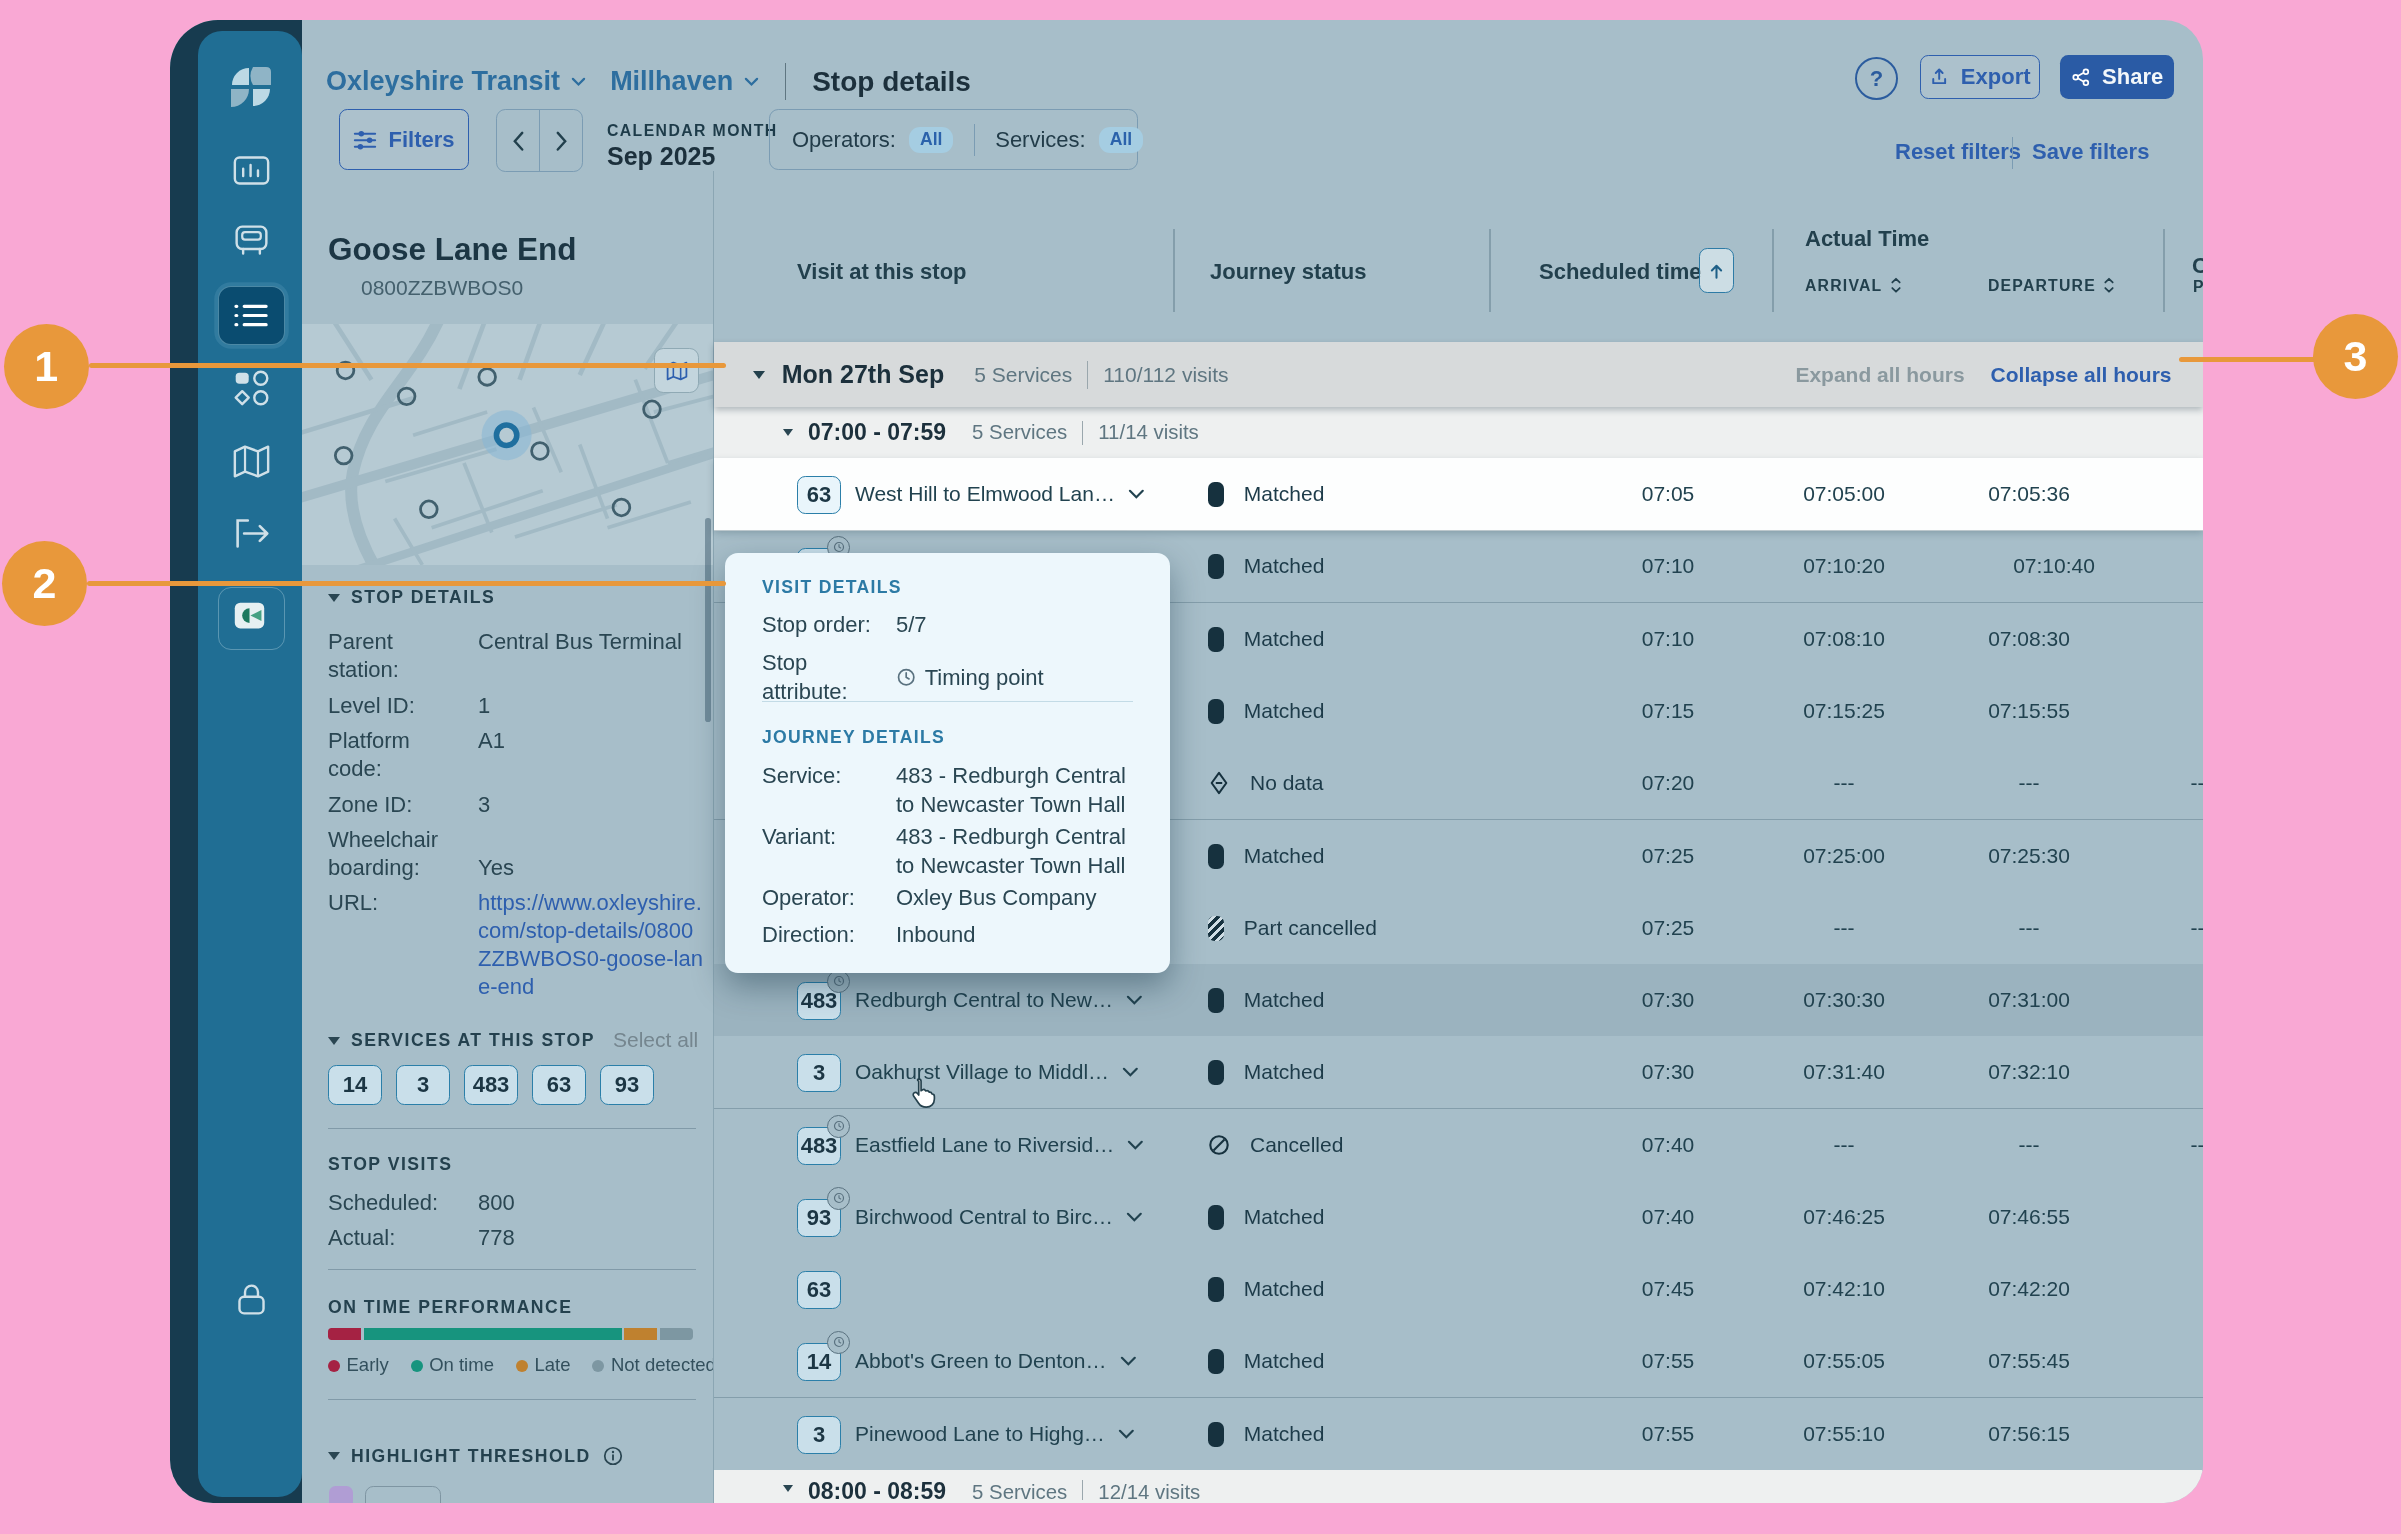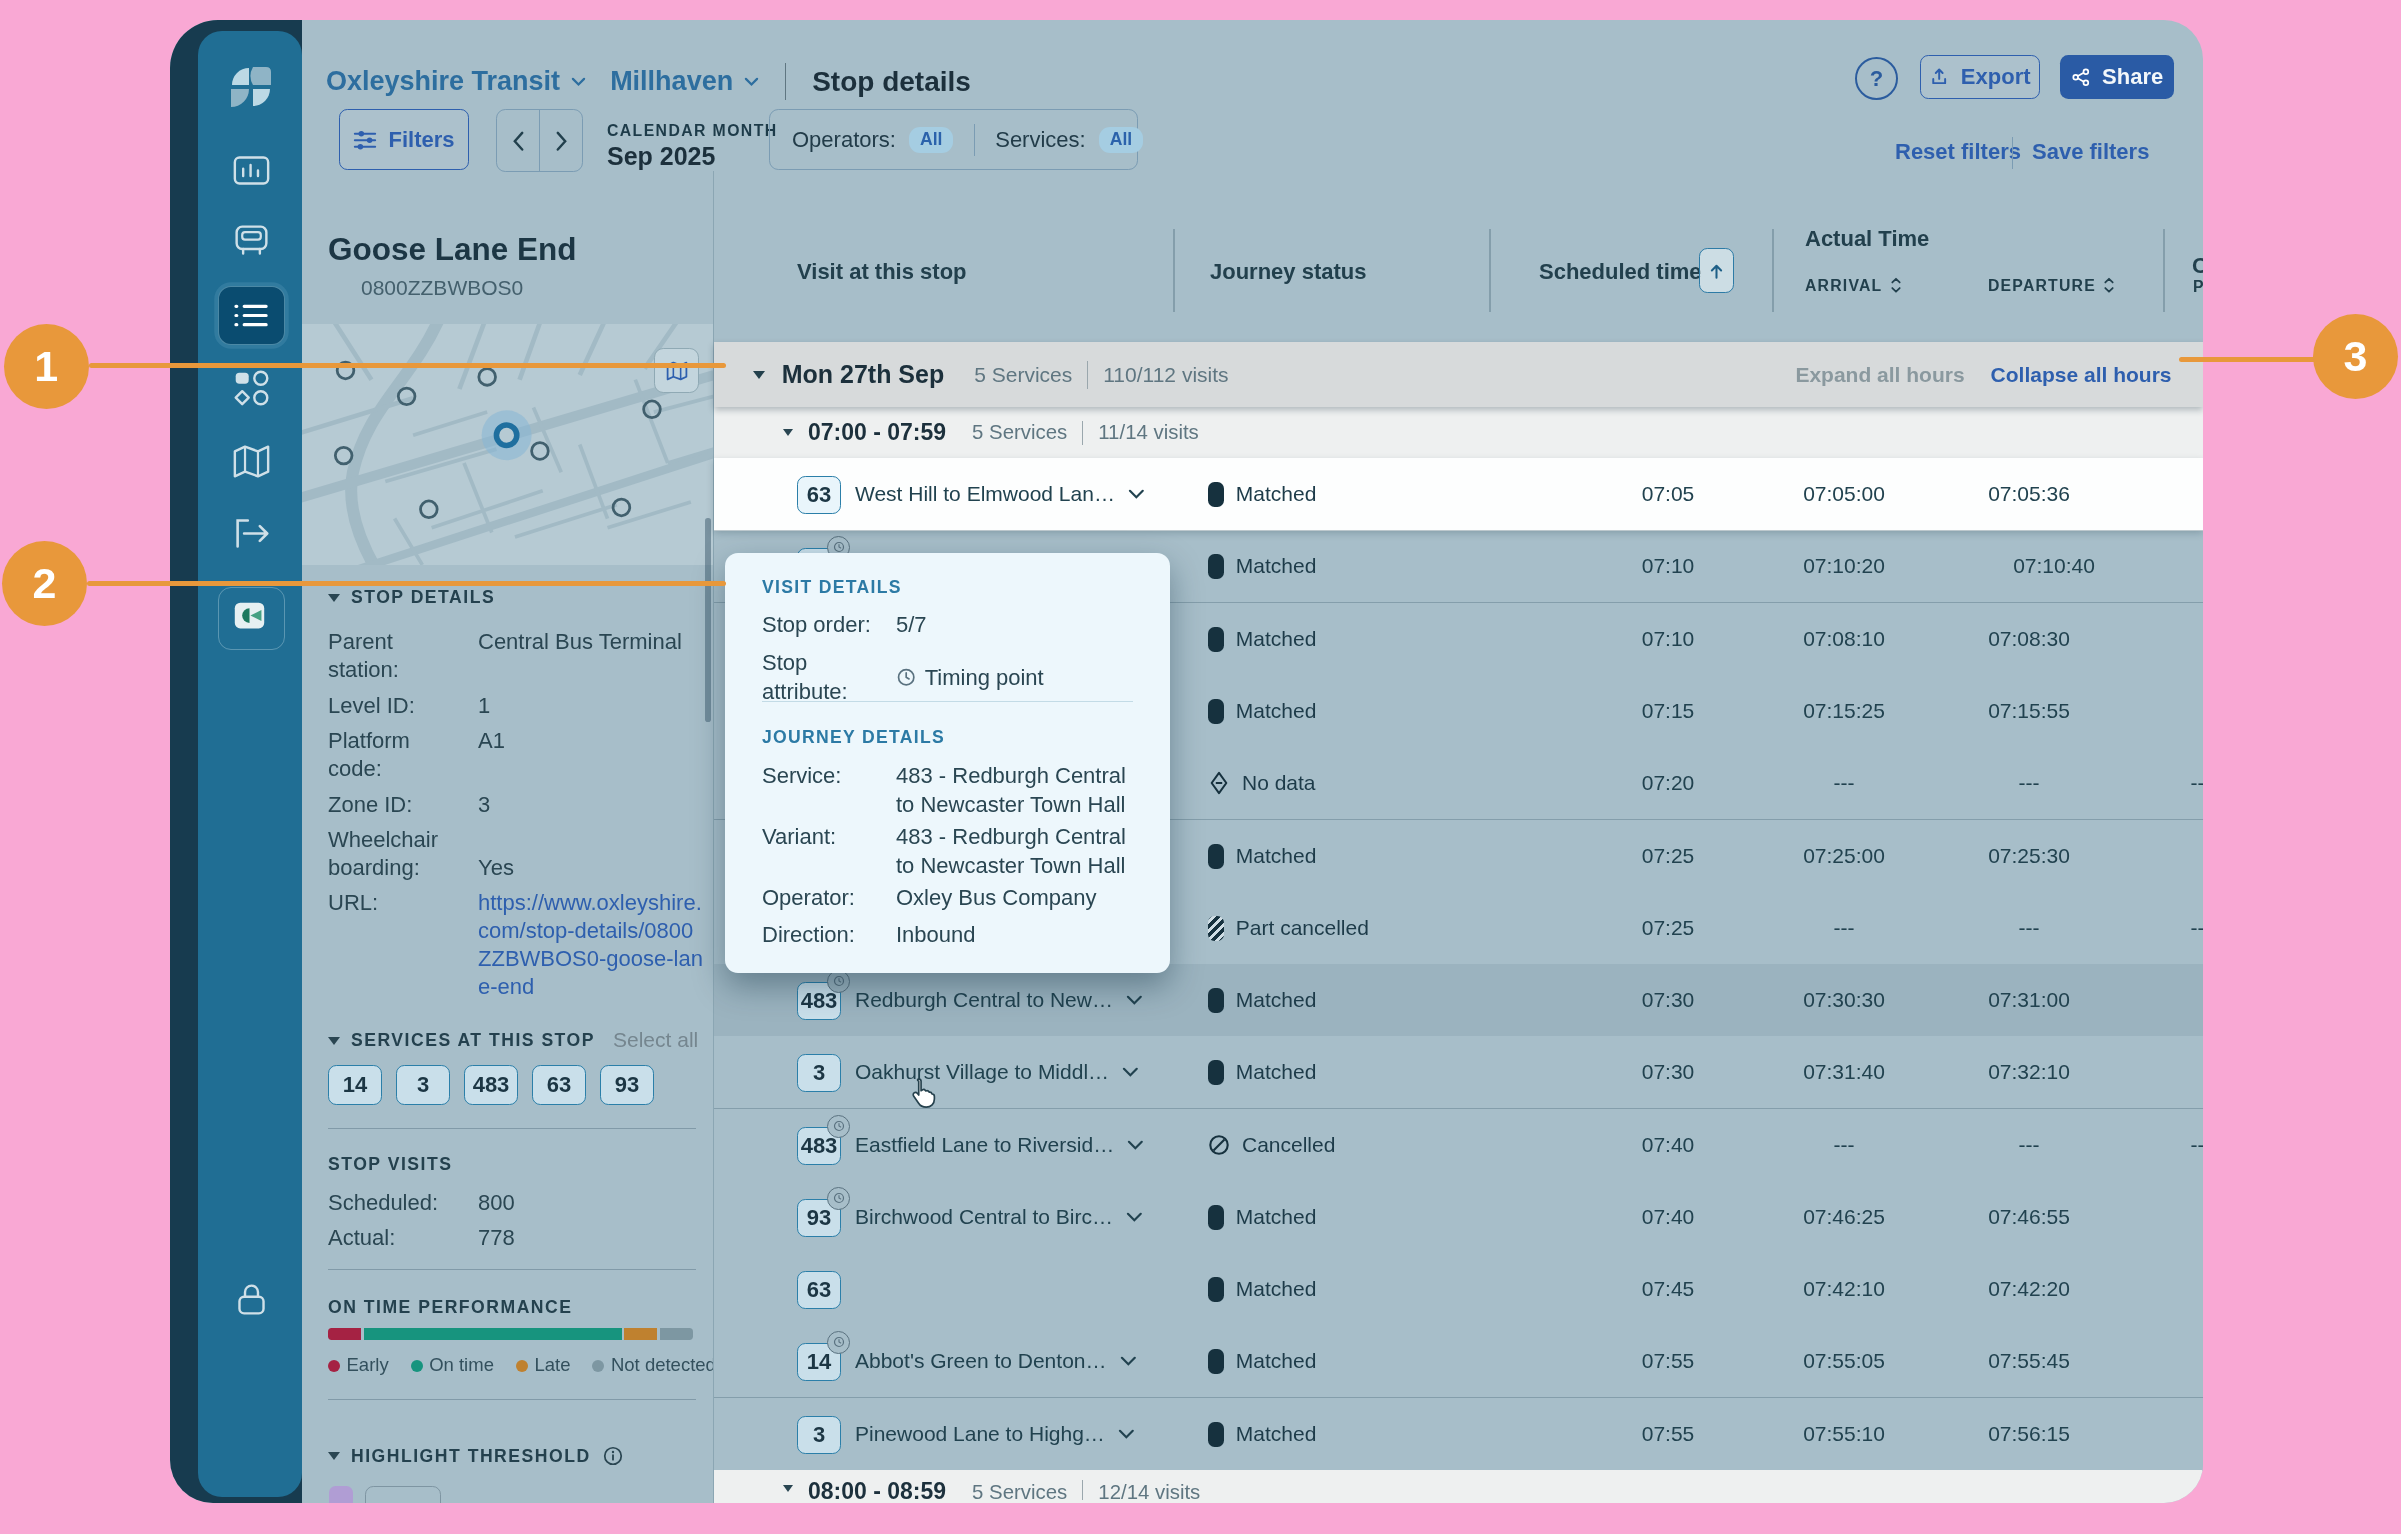--- a/index.html
+++ b/index.html
@@ -61,21 +61,21 @@
       background:rgba(235,245,250,.55);display:flex;align-items:center;justify-content:center;font-size:20.4px;color:#1d5f87;}
   .dayRow{position:absolute;left:544px;width:1489px;top:322px;height:65px;background:#d7dadb;
       display:flex;align-items:center;box-shadow:0 2.8px 6.5px rgba(15,40,55,.28);z-index:2;}
   .hourRow{position:absolute;left:544px;width:1489px;top:387px;height:51px;background:#eef0f0;display:flex;align-items:center;z-index:1;}
   .grpTxt{font-size:25px;font-weight:700;color:#1c303c;white-space:nowrap;}
   .grpSub{font-size:21px;color:#5f7681;white-space:nowrap;}
   .grpDiv{width:0;border-left:1.9px solid #9aa7ad;height:28px;margin:0 15px;}
   .trow{position:absolute;left:544px;width:1489px;height:72px;background:#a7bec9;border-bottom:0.9px solid rgba(70,100,115,.35);}
   .trow .cellTime{position:absolute;top:0;height:72px;display:flex;align-items:center;justify-content:center;
       font-size:21px;color:#21424f;width:148px;}
-  .stWrap{position:absolute;left:494px;top:0;height:72px;display:flex;align-items:center;gap:12px;font-size:21px;color:#1d3b49;}
+  .stWrap{position:absolute;left:494px;top:0;height:72px;display:flex;align-items:center;gap:20px;font-size:21px;color:#1d3b49;}
   .ic-matched{width:15.8px;height:25px;border-radius:6.5px;background:#16313e;}
   .ic-part{width:15.8px;height:25px;border-radius:6.5px;background:repeating-linear-gradient(315deg,#16313e 0 3.7px,#cfdde4 3.7px 6.5px);}
   .rowChip{position:absolute;left:83px;top:17.6px;width:44px;height:38px;}
   .chipWhite{background:#e9f5fb;}
   .routeTxt{position:absolute;left:141px;top:0;height:72px;display:flex;align-items:center;gap:13px;font-size:21px;color:#21424f;white-space:nowrap;}
   .clockBadge{position:absolute;left:113px;top:5.6px;width:21px;height:21px;border-radius:50%;background:#a7bec9;
       border:1.4px solid #5a7280;display:flex;align-items:center;justify-content:center;z-index:1;}
   .rowWhite{background:#fdfefe;z-index:2;box-shadow:0 2.8px 7.4px rgba(15,40,55,.22);}
   .rowDark{background:#9bb3bf;}
   .clipTxt{position:absolute;white-space:nowrap;}

